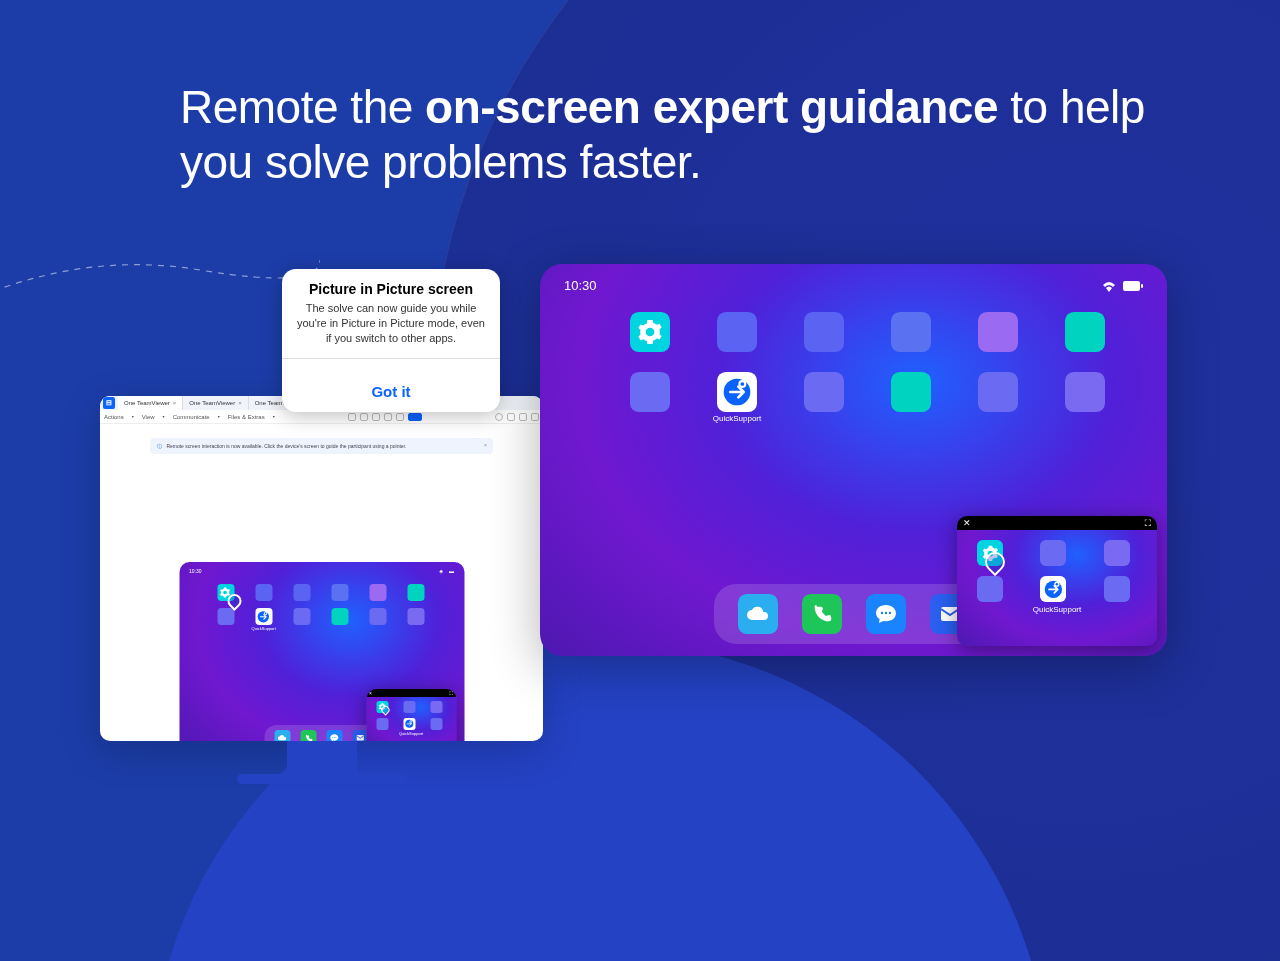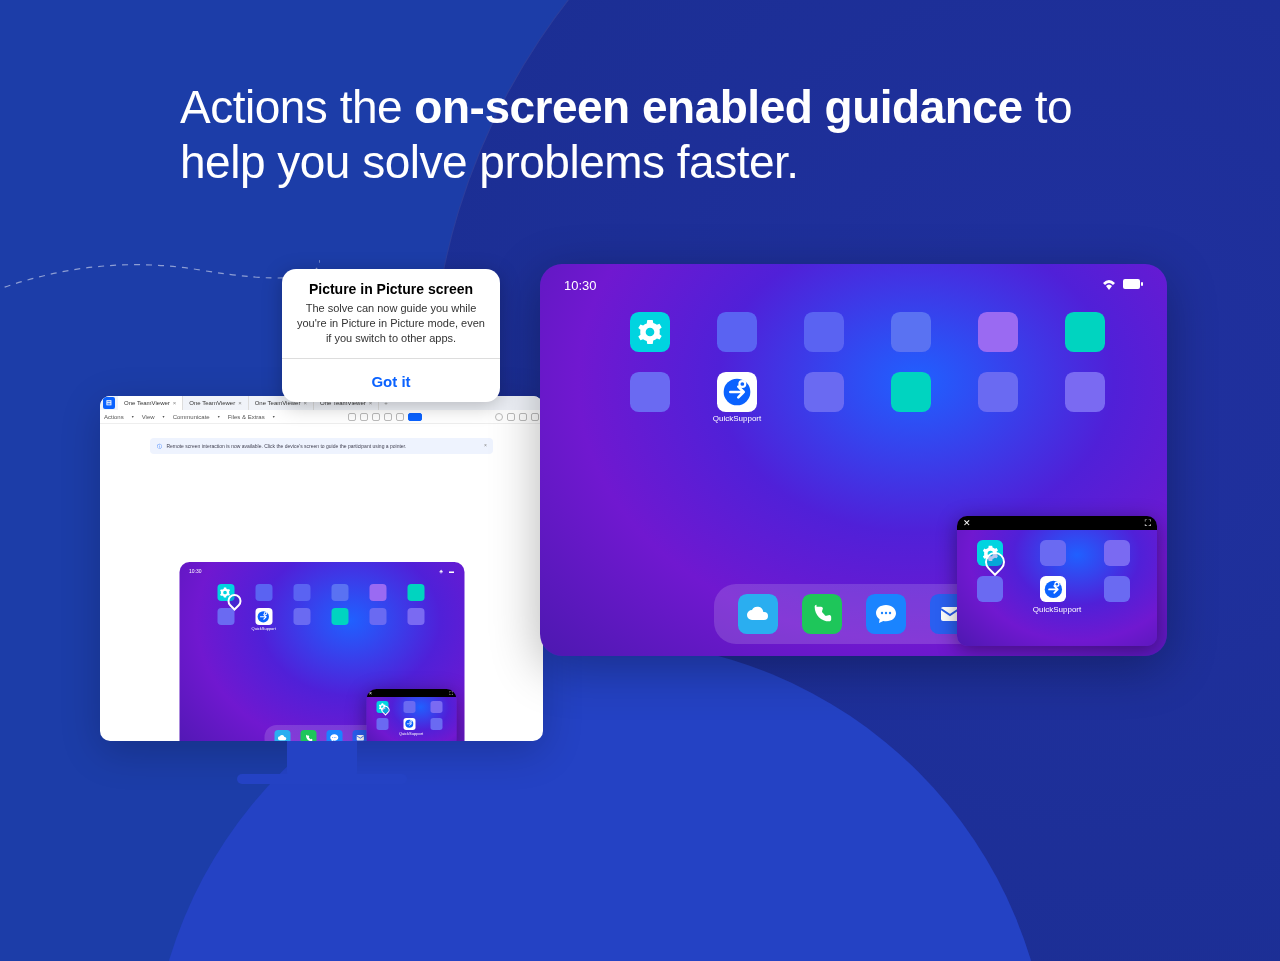--- a/index.html
+++ b/index.html
@@ -52,21 +52,21 @@
     width: 218px;
     background: #fff;
     border-radius: 14px;
     box-shadow: 0 4px 20px rgba(0,0,0,0.25);
     z-index: 6;
     overflow: hidden;
     text-align: center;
   }
   .popup-title { font-size: 14px; font-weight: 700; padding: 12px 12px 4px; color: #000; }
   .popup-body { font-size: 11px; color: #333; padding: 0 14px 12px; line-height: 1.35; }
-  .popup-btn { border-top: 1px solid #ddd; color: #0a62ff; font-weight: 600; font-size: 15px; padding: 14px 0 12px; cursor: pointer; }
+  .popup-btn { border-top: 1px solid #ddd; color: #0a62ff; font-weight: 600; font-size: 15px; padding: 24px 0 12px; cursor: pointer; }
   
   .monitor {
     position: absolute;
     top: 396px; left: 100px;
     width: 443px; height: 370px;
     z-index: 4;
   }
   .monitor-screen {
     width: 443px; height: 345px;
     background: #fff;
@@ -130,21 +130,21 @@
   .tablet.large {
     position: absolute;
     top: 264px; left: 540px;
     width: 627px; height: 392px;
     border-radius: 22px;
     z-index: 5;
     box-shadow: 0 12px 50px rgba(0,0,0,0.3);
   }
   .status-bar {
     position:absolute; top:0; left:0; right:0;
-    display:flex; justify-content:space-between; align-items:flex-start;
+    display:flex; justify-content:space-between; align-items:center;
     padding: 8px 18px; color:#fff; font-size:13px; font-weight:500;
   }
   .tablet.large .status-bar { font-size:13px; padding:14px 24px;}
   .mini-tablet .status-bar { font-size:5px; padding:6px 10px;}
   .status-icons { display:flex; gap:6px; align-items:center;}
   .app-grid {
     position:absolute; display:grid;
     grid-template-columns: repeat(6, 1fr);
     gap: 20px 62px;
   }
@@ -197,21 +197,21 @@
 <body>
 
 <div class="bg-circle1"></div>
 <div class="bg-circle2"></div>
 
 <svg class="dashed-line" viewBox="0 0 360 60">
   <path d="M0,55 Q120,0 240,20 T360,10" stroke="rgba(255,255,255,0.5)" stroke-width="1.2" stroke-dasharray="6 6" fill="none"></path>
 </svg>
 
 <div class="headline">
-  <span>Actions the </span><b>on-screen enabled guidance</b><span> to help you solve problems faster.</span>
+  <span>Remote the </span><b>on-screen expert guidance</b><span> to help you solve problems faster.</span>
 </div>
 
 <div class="popup">
   <div class="popup-title">Picture in Picture screen</div>
   <div class="popup-body">The solve can now guide you while you're in Picture in Picture mode, even if you switch to other apps.</div>
   <div class="popup-btn">Got it</div>
 </div>
 
 <div class="monitor">
   <div class="monitor-screen">

